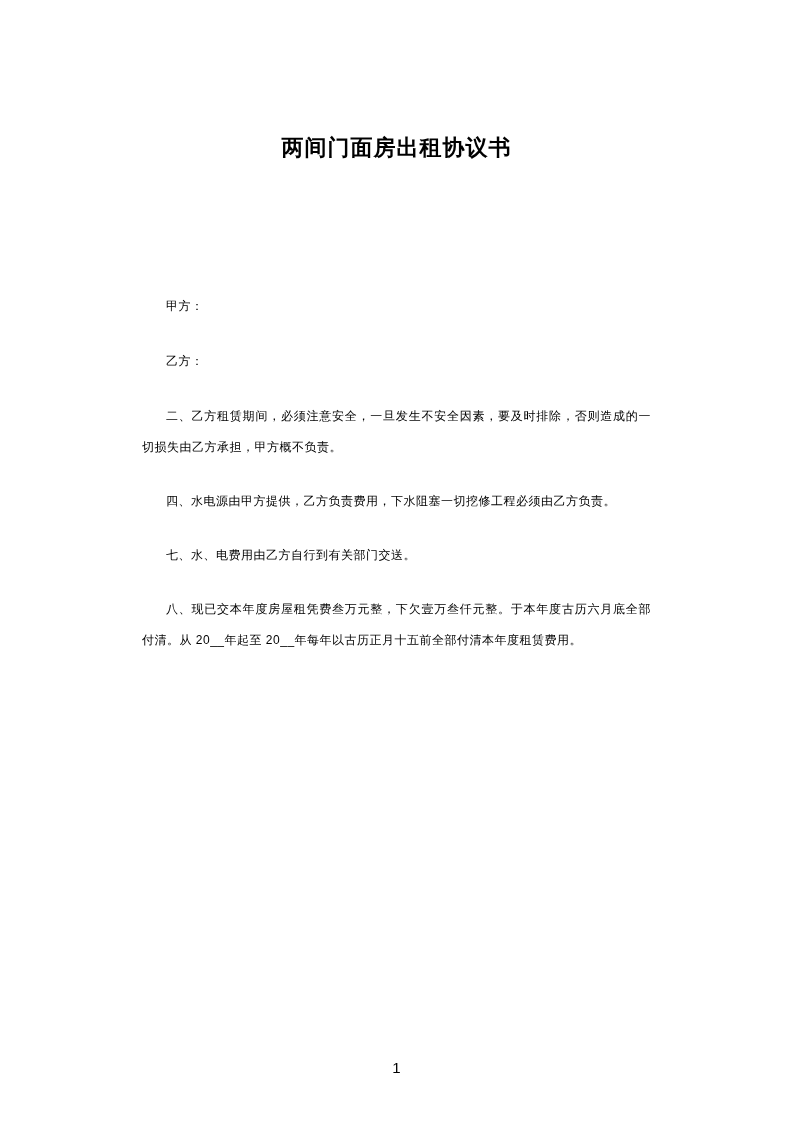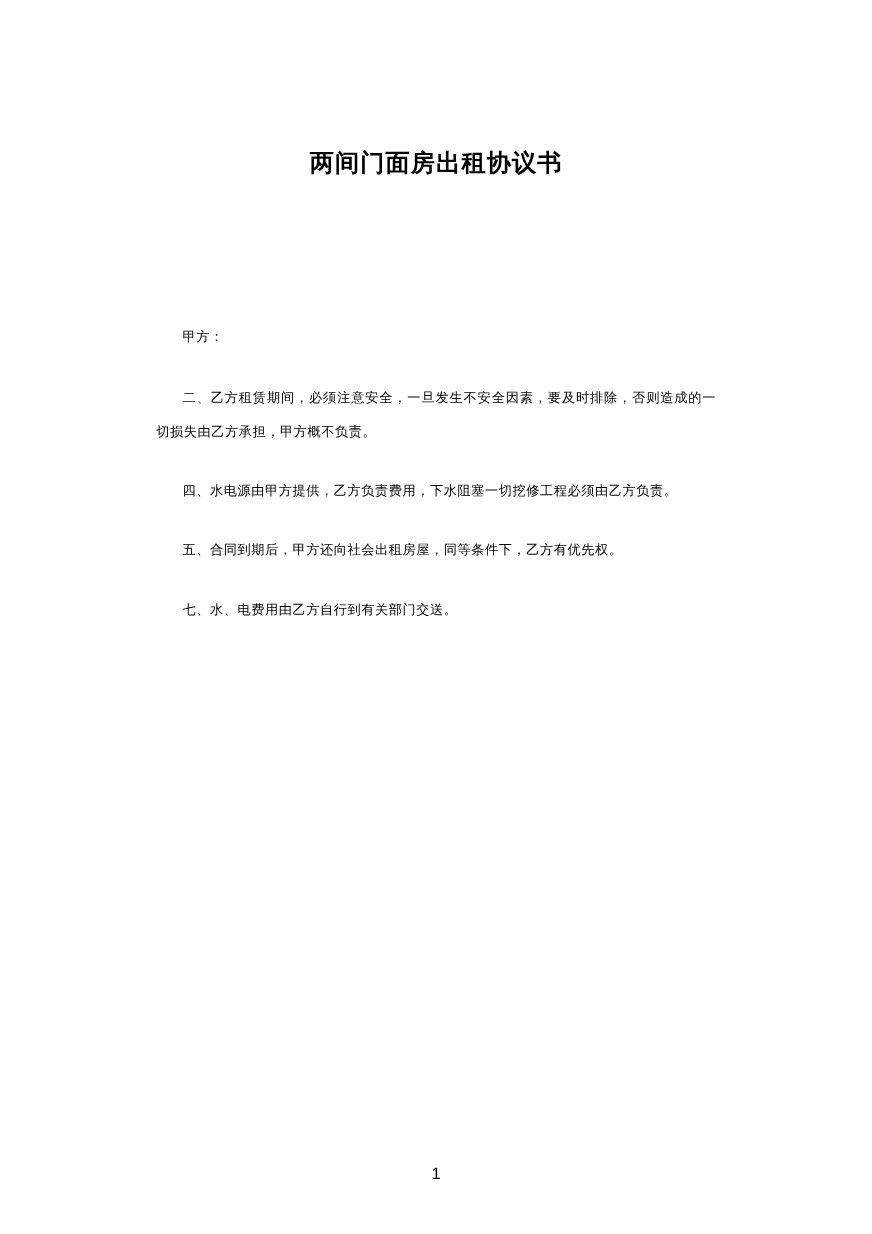--- a/index.html
+++ b/index.html
@@ -51,28 +51,29 @@
 </style>
 </head>
 <body>
 
 <div class="page">
   <div class="content">
     <h1 class="doc-title">两间门面房出租协议书</h1>
 
     <p class="para party-line">甲方：</p>
 
+    <p class="para party-line">乙方：</p>
 
 
     <p class="para">二、乙方租赁期间，必须注意安全，一旦发生不安全因素，要及时排除，否则造成的一切损失由乙方承担，甲方概不负责。</p>
 
 
     <p class="para">四、水电源由甲方提供，乙方负责费用，下水阻塞一切挖修工程必须由乙方负责。</p>
 
-    <p class="para">五、合同到期后，甲方还向社会出租房屋，同等条件下，乙方有优先权。</p>
 
 
     <p class="para">七、水、电费用由乙方自行到有关部门交送。</p>
 
+    <p class="para">八、现已交本年度房屋租凭费叁万元整，下欠壹万叁仟元整。于本年度古历六月底全部付清。从 20__年起至 20__年每年以古历正月十五前全部付清本年度租赁费用。</p>
   </div>
 
   <div class="page-footer">1</div>
 </div>
 
 </body></html>

